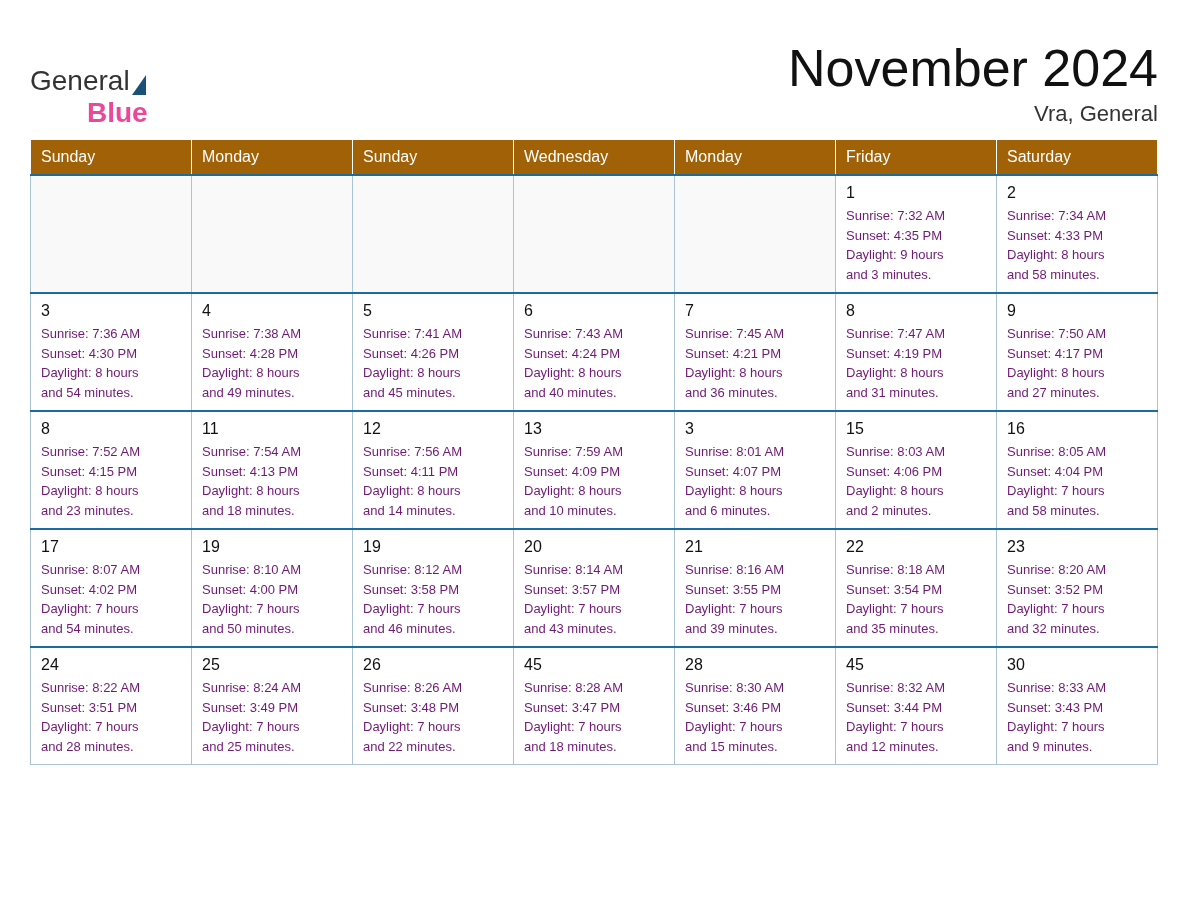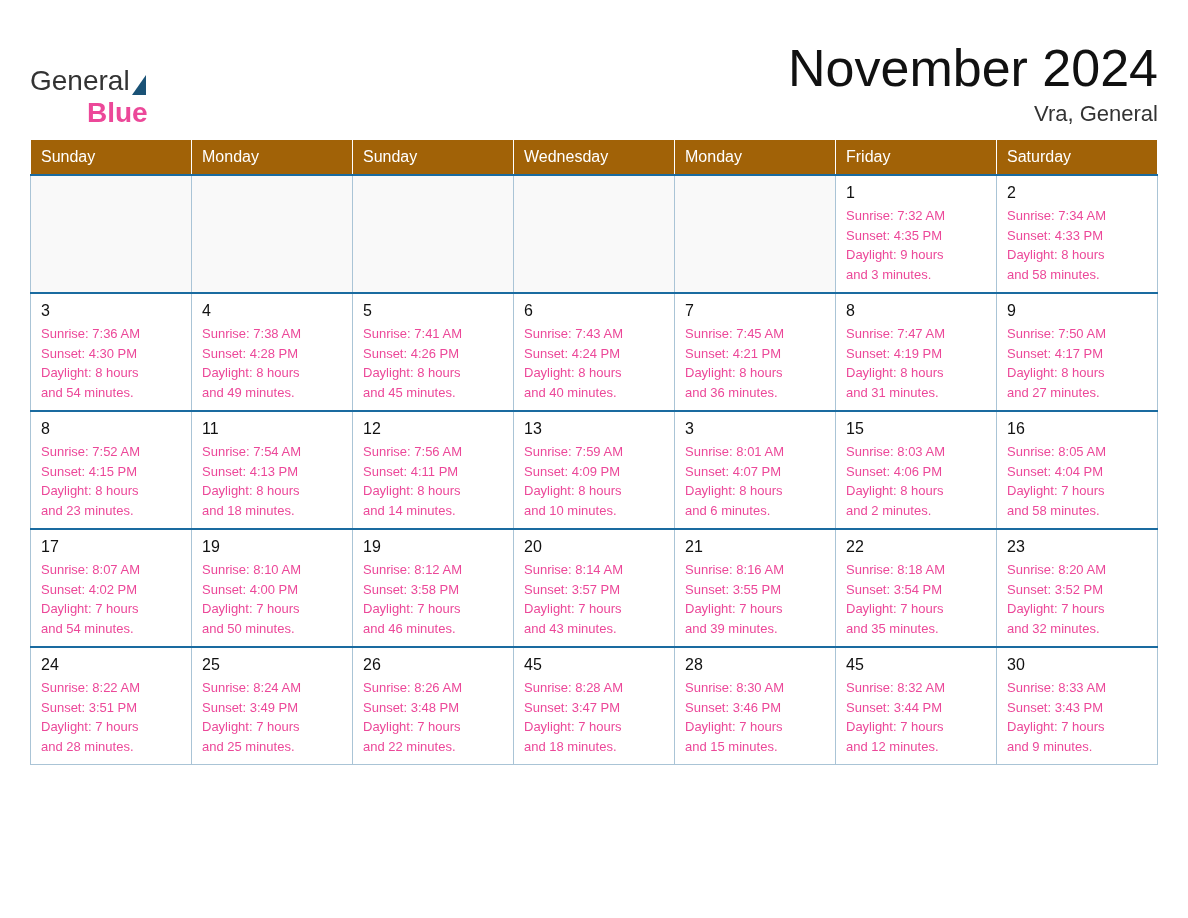--- a/index.html
+++ b/index.html
@@ -92,21 +92,21 @@
       border-top: 2px solid #1a6ba0;
     }
     .day-number {
       font-size: 16px;
       font-weight: normal;
       margin-bottom: 4px;
       color: #111;
     }
     .day-info {
       font-size: 13px;
-      color: #ec4899;
+      color: #701a75;
       line-height: 1.5;
     }
     .empty-cell {
       background: #f9f9f9;
     }
   </style>
 </head>
 <body>
 
 <div class="header">

